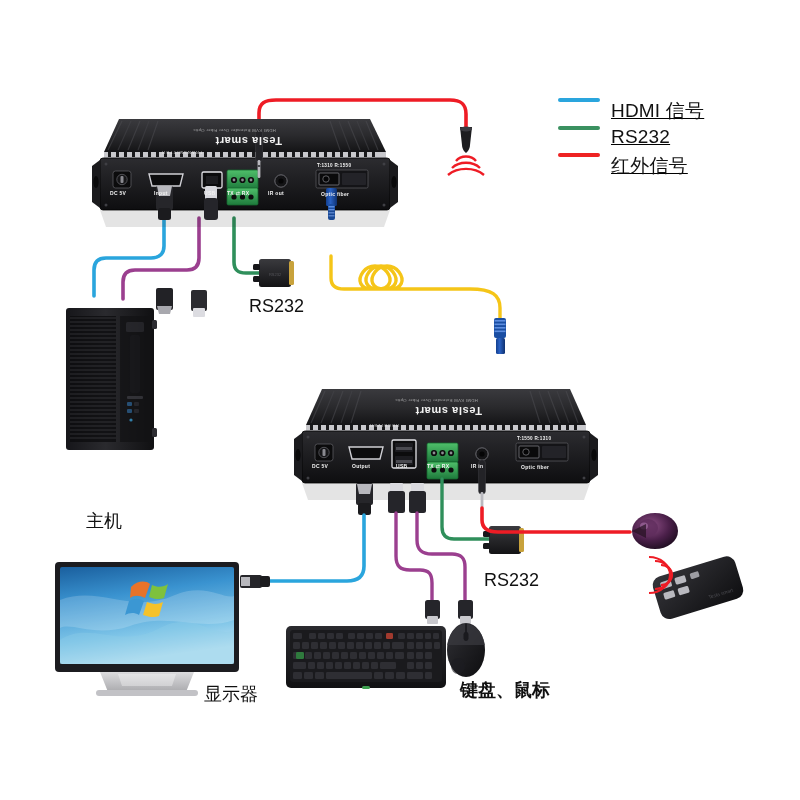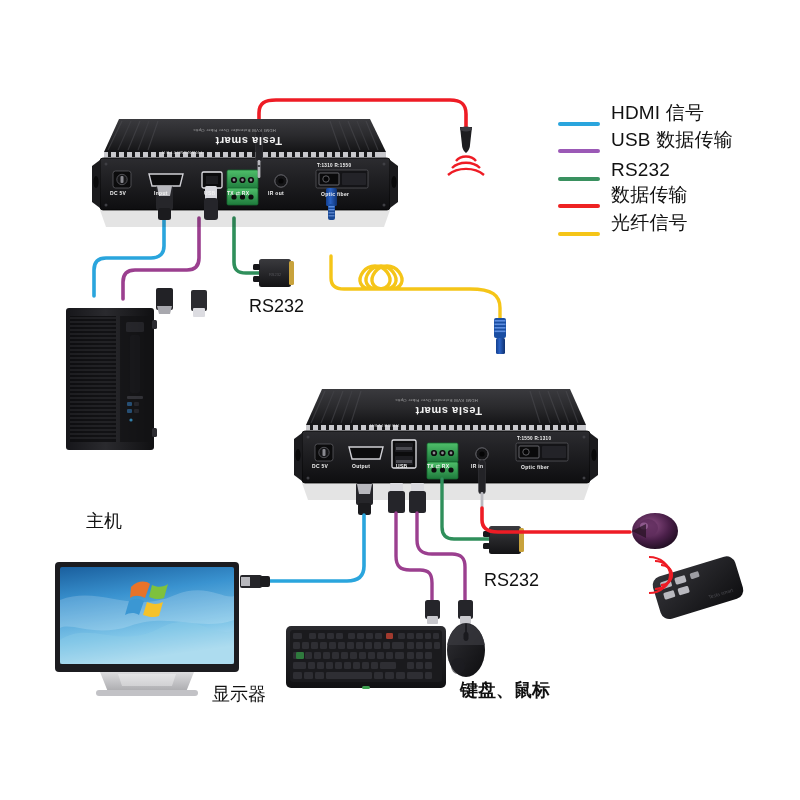--- a/index.html
+++ b/index.html
@@ -2,21 +2,21 @@
 <html><head>
 <meta charset="utf-8">
 <style>
   html,body{margin:0;padding:0;background:#ffffff;}
   body{width:800px;height:800px;position:relative;overflow:hidden;
        font-family:"Liberation Sans","DejaVu Sans",sans-serif;}
   #stage{position:absolute;left:0;top:0;width:800px;height:800px;}
   svg#diagram{position:absolute;left:0;top:0;width:800px;height:800px;}
   .lbl{position:absolute;color:#141414;white-space:nowrap;}
   .legend{position:absolute;left:558px;top:98px;width:240px;}
-  .legend-row{display:flex;align-items:flex-end;height:27.5px;}
+  .legend-row{display:flex;align-items:flex-start;height:27.5px;text-decoration:underline;}
   .legend-swatch{width:42px;height:4px;border-radius:2px;margin-right:11px;flex:0 0 auto;}
   .legend-text{font-size:19px;color:#111;letter-spacing:.2px;}
   .cap{font-size:18px;color:#111;}
   .devlabel{position:absolute;color:#f2f2f2;font-size:4.3px;letter-spacing:.3px;white-space:nowrap;}
   .devlabel.big{font-size:5.2px;font-weight:bold;}
 </style>
 </head>
 <body>
 
 <div id="stage">
@@ -651,41 +651,33 @@
 
 <div class="devlabel" style="left:312px;top:463px;font-size:5px;font-weight:bold;">DC 5V</div>
 <div class="devlabel" style="left:352px;top:463px;font-size:5px;font-weight:bold;">Output</div>
 <div class="devlabel" style="left:396px;top:463px;font-size:5px;font-weight:bold;">USB</div>
 <div class="devlabel" style="left:427px;top:463px;font-size:5px;font-weight:bold;">TX ⇄ RX</div>
 <div class="devlabel" style="left:471px;top:463px;font-size:5px;font-weight:bold;">IR in</div>
 <div class="devlabel" style="left:517px;top:436px;font-size:4.6px;font-weight:bold;">T:1550  R:1310</div>
 <div class="devlabel" style="left:521px;top:464px;font-size:5px;font-weight:bold;">Optic fiber</div>
 
 <div class="lbl cap" style="left:86px;top:463px;margin-top:46px;">主机</div>
-<div class="lbl cap" style="left:212px;top:682px;">显示器</div>
+<div class="lbl cap" style="left:204px;top:682px;">显示器</div>
 <div class="lbl cap" style="left:460px;top:678px;font-weight:bold;">键盘、鼠标</div>
 <div class="lbl cap" style="left:249px;top:296px;">RS232</div>
 <div class="lbl cap" style="left:484px;top:570px;">RS232</div>
 
 <div class="legend">
   <div class="legend-row">
     <span class="legend-swatch" style="background:#2aa5dd;"></span>
     <span class="legend-text">HDMI 信号</span>
-  </div>
-  <div class="legend-row">
-    <span class="legend-swatch" style="background:#9b59b6;"></span>
-    <span class="legend-text">USB 数据传输</span>
   </div>
   <div class="legend-row">
     <span class="legend-swatch" style="background:#3a9160;"></span>
     <span class="legend-text">RS232</span>
   </div>
   <div class="legend-row">
     <span class="legend-swatch" style="background:#ee2222;"></span>
-    <span class="legend-text">数据传输</span>
-  </div>
-  <div class="legend-row">
-    <span class="legend-swatch" style="background:#f5c518;"></span>
-    <span class="legend-text">光纤信号</span>
+    <span class="legend-text">红外信号</span>
   </div>
 </div>
 
 </div>
 
 </body></html>

